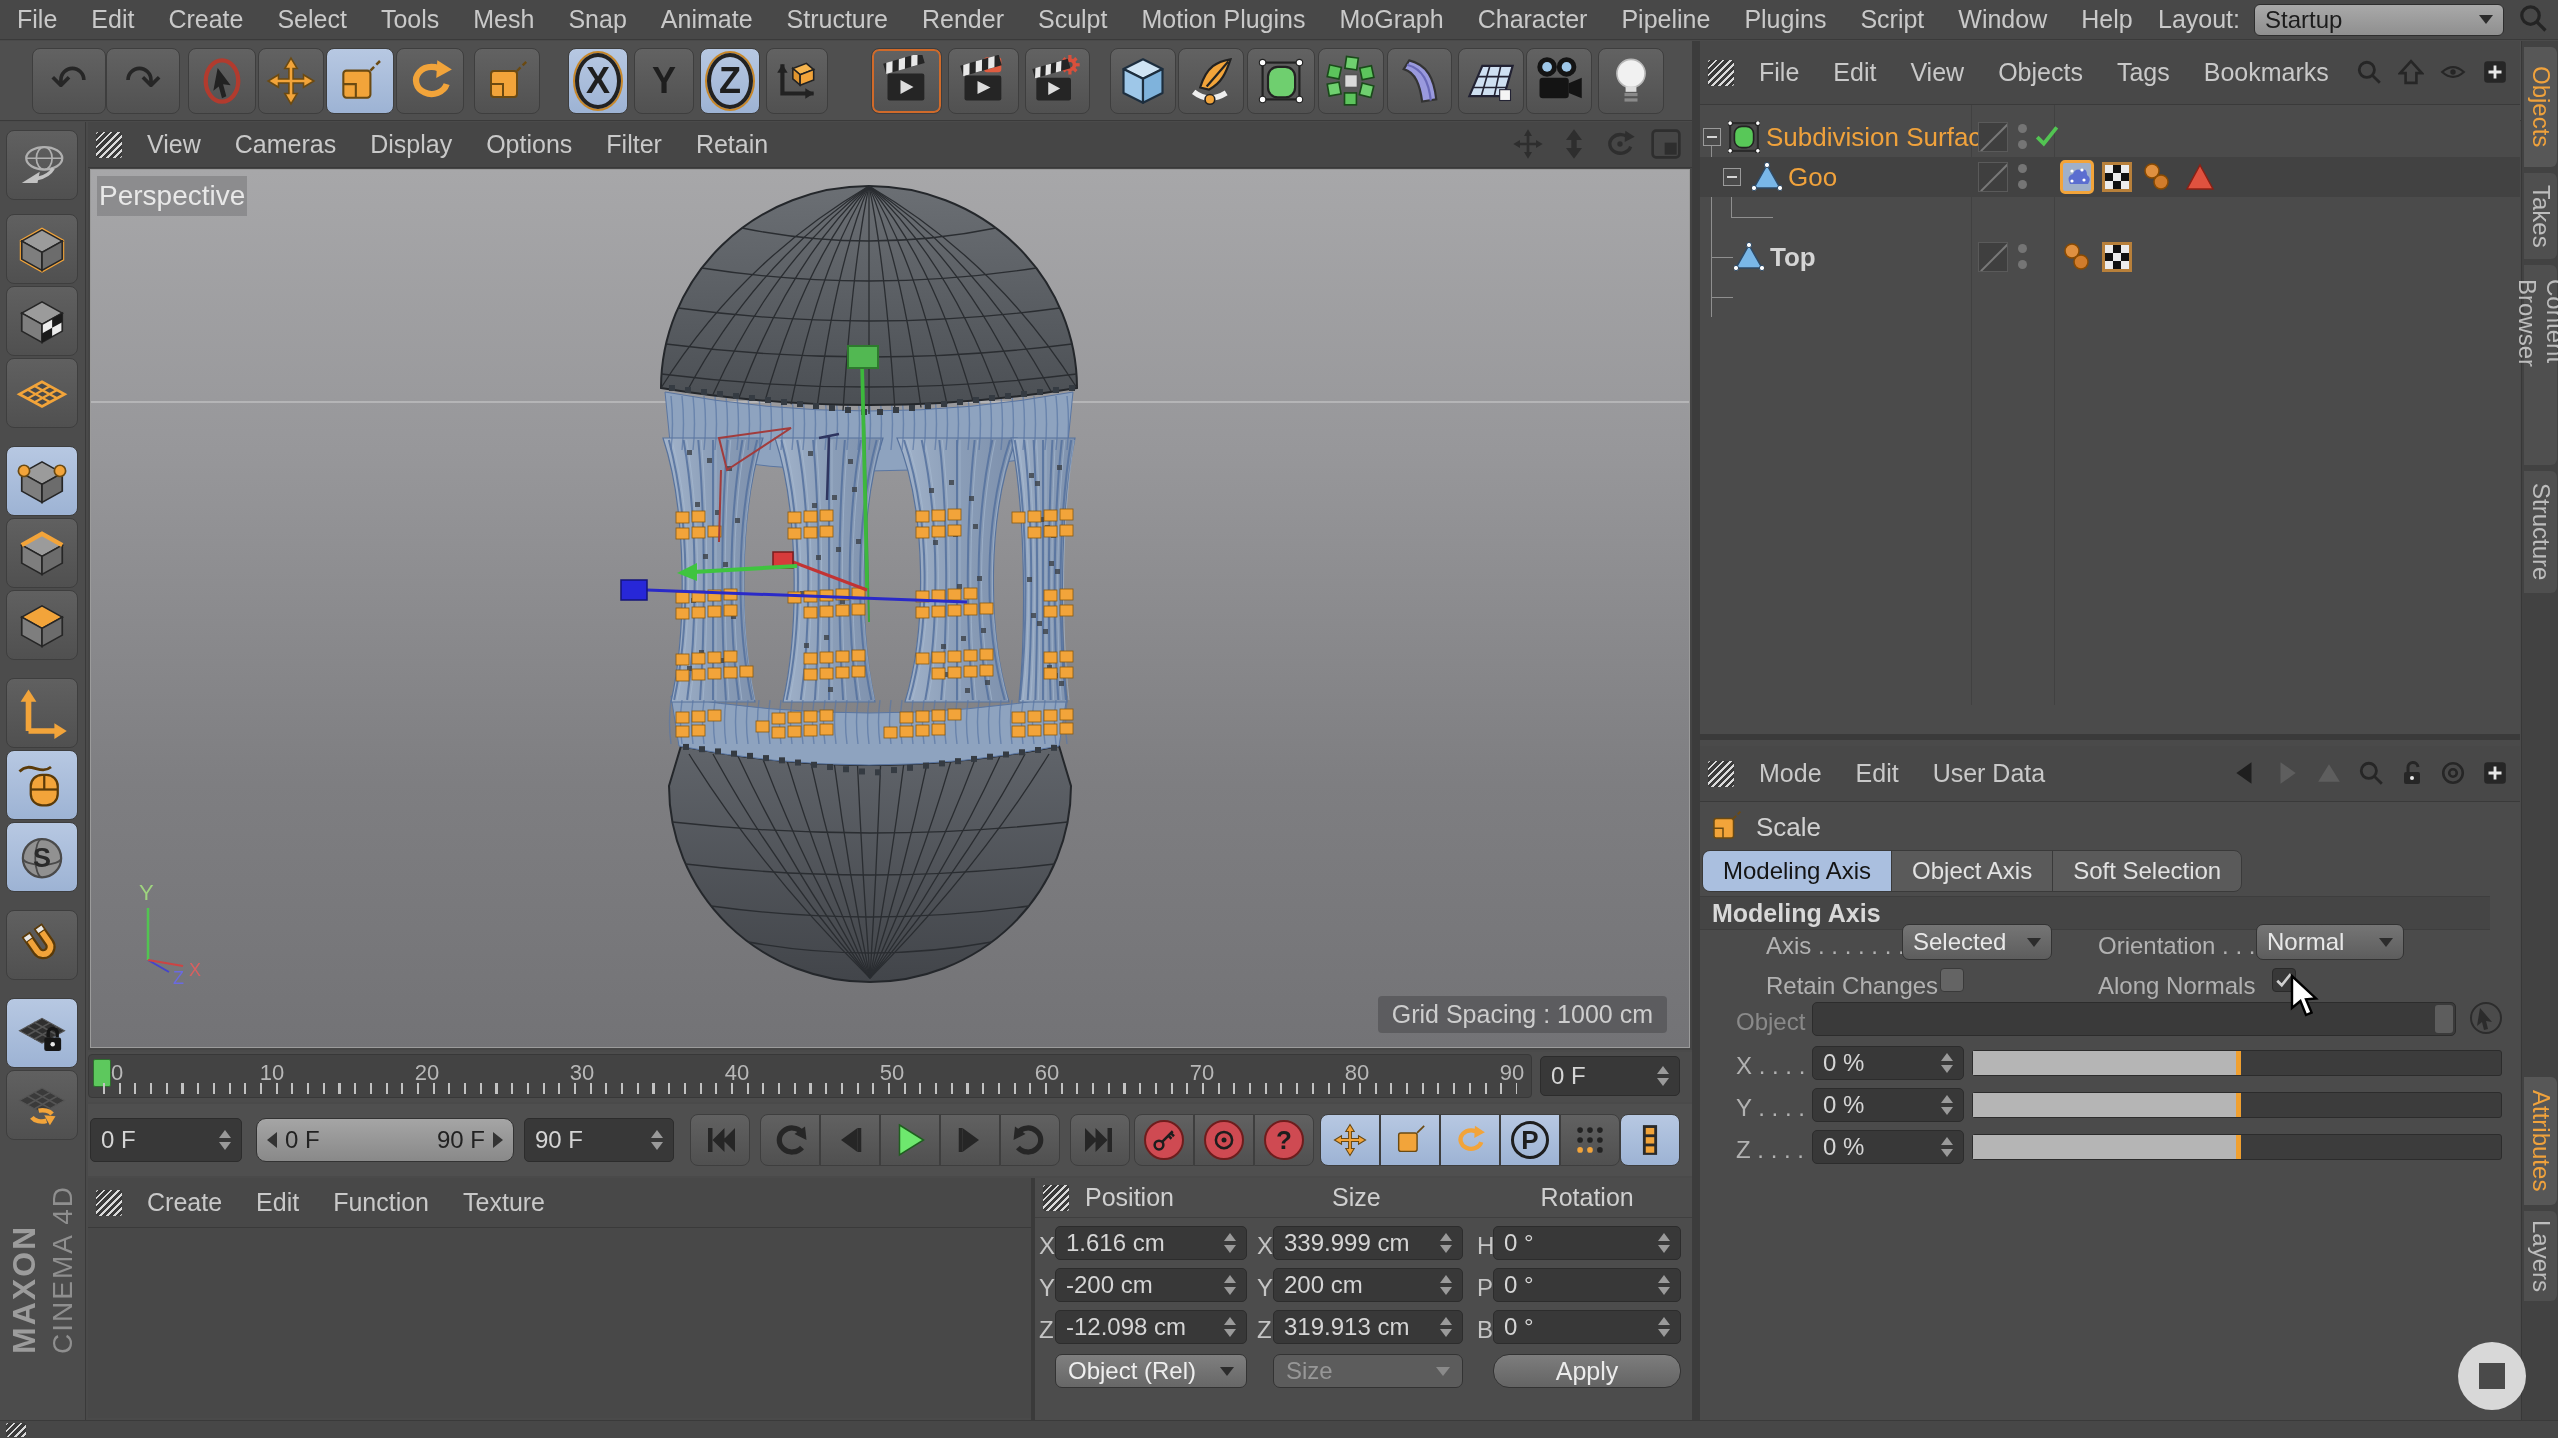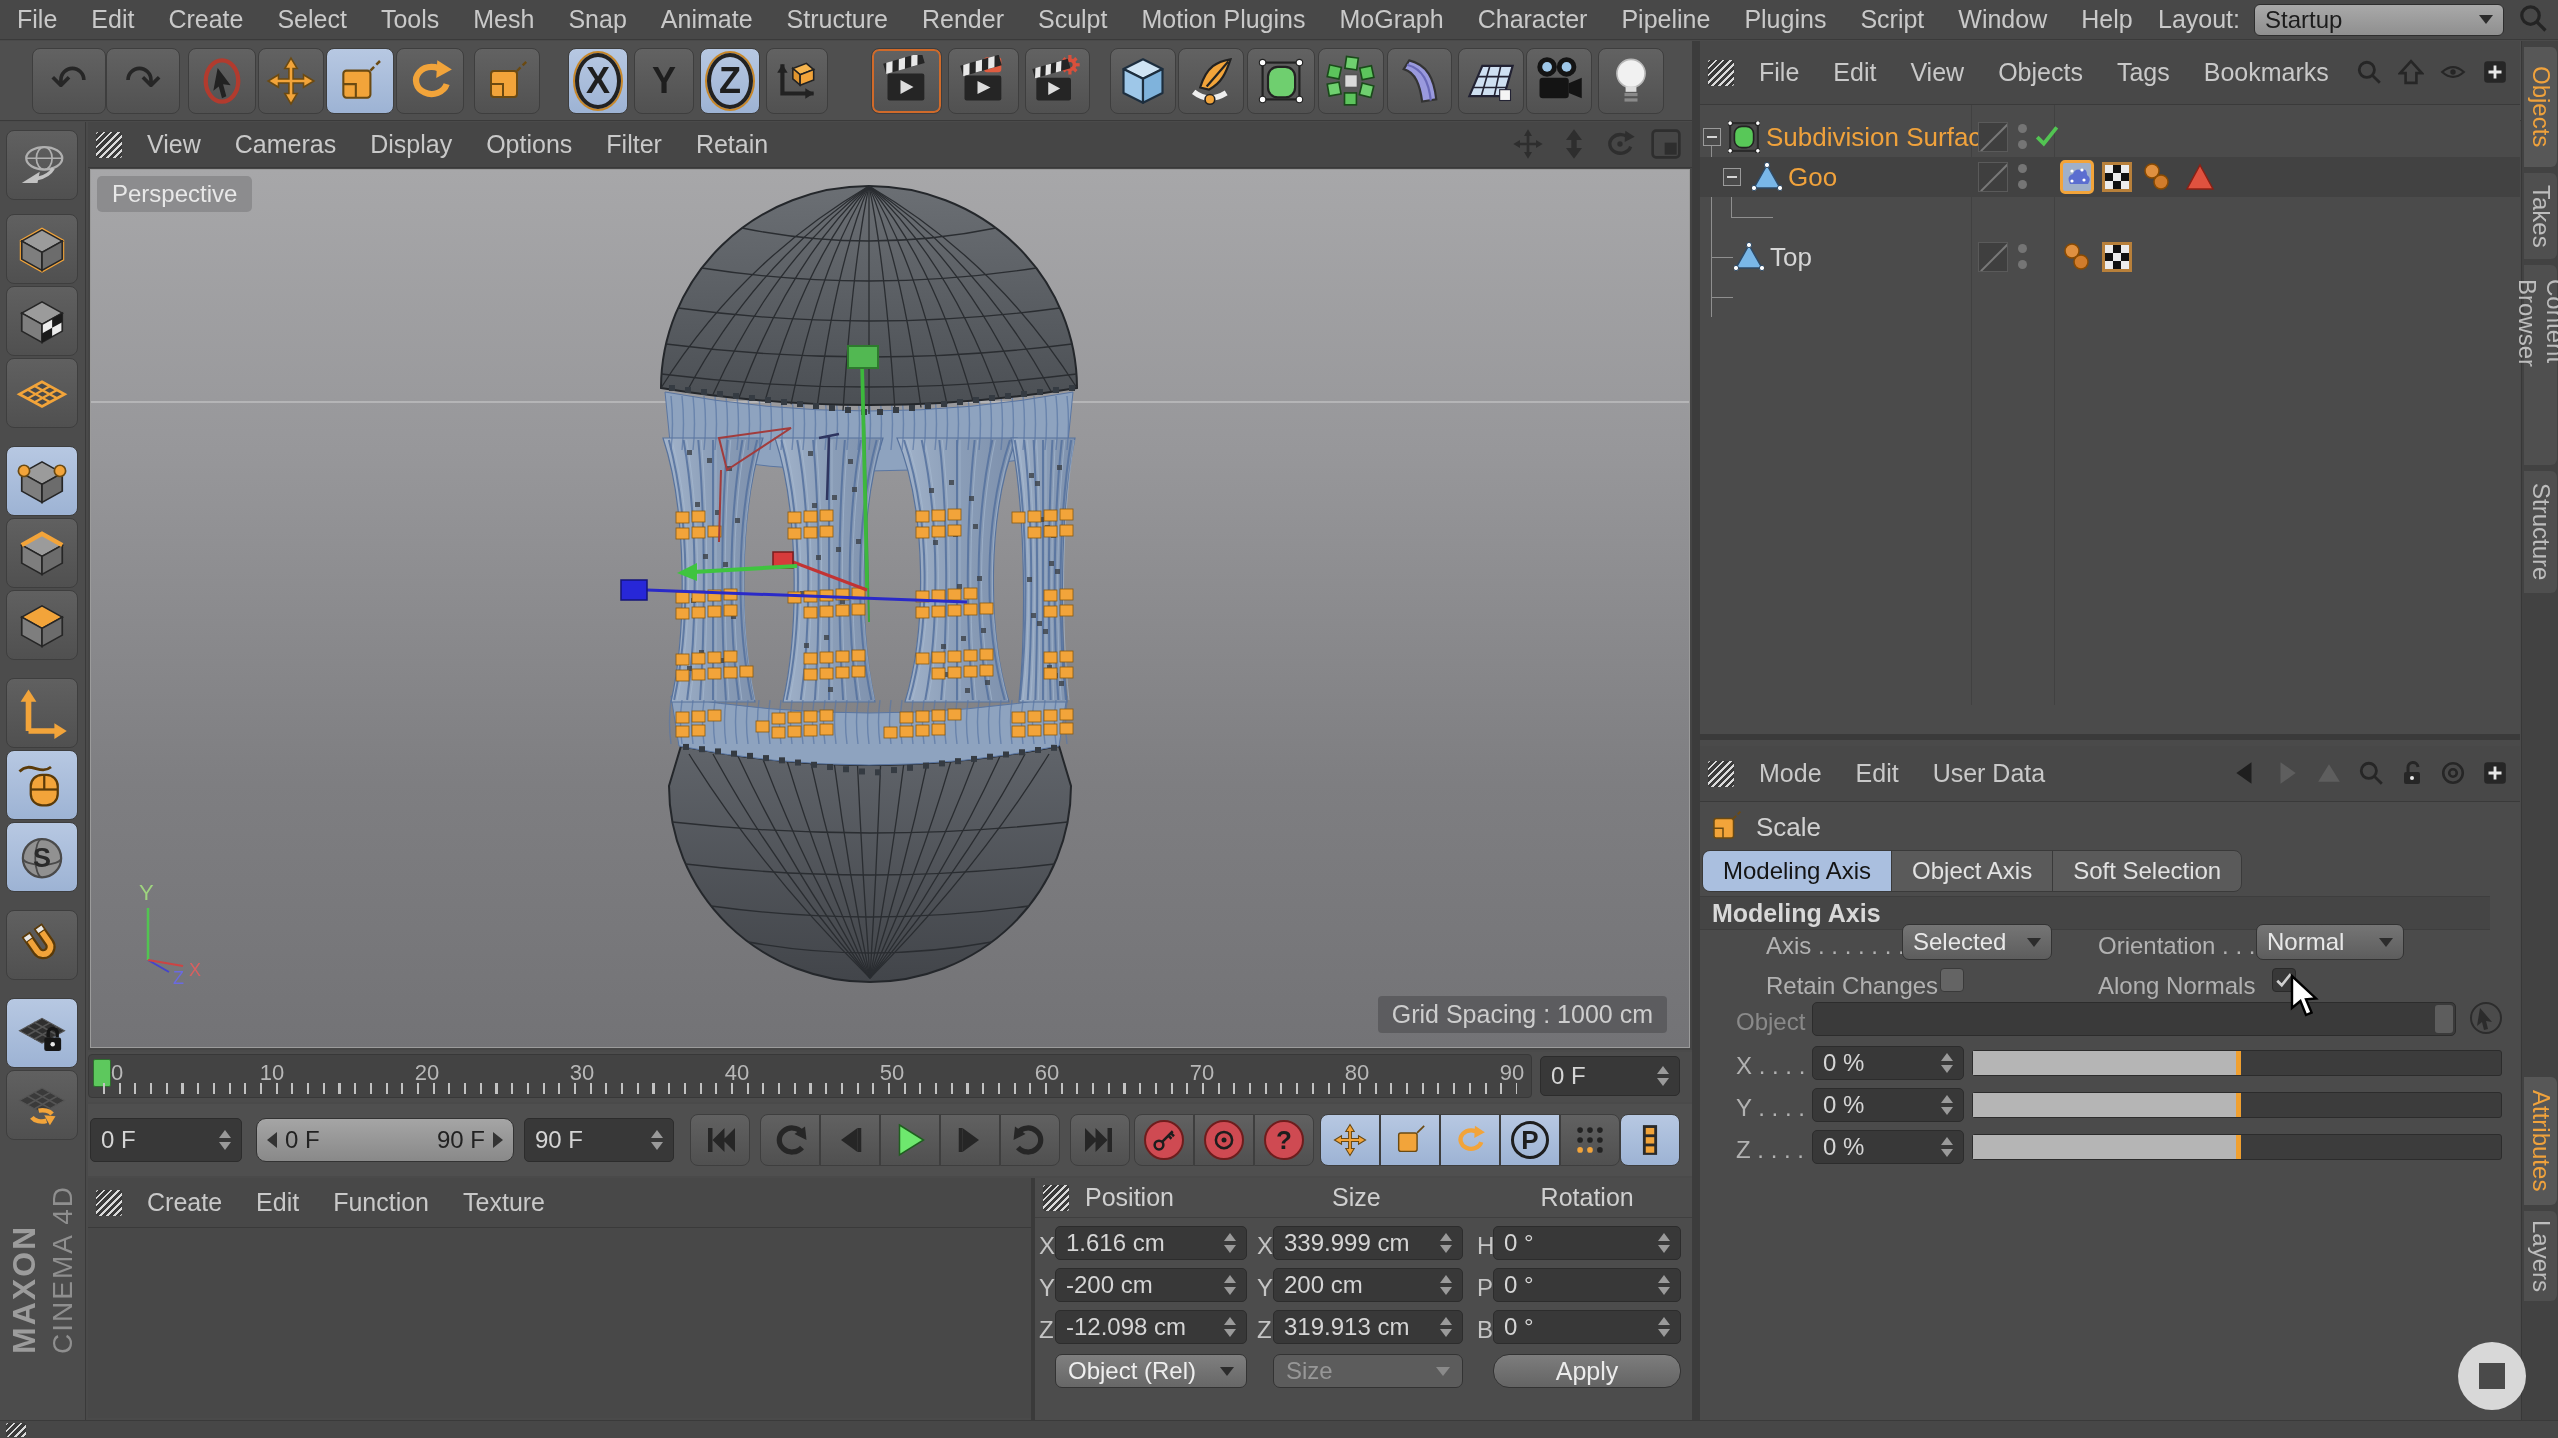--- a/index.html
+++ b/index.html
@@ -28,21 +28,21 @@
   .lefttb { left:0; top:122px; width:86px; height:1298px; background:#4c4c4c; border-right:1px solid #3a3a3a; }
   .ltb { position:absolute; left:6px; width:72px; height:70px; background:linear-gradient(#606060,#505050); border:1px solid #3e3e3e; border-radius:8px; display:flex; align-items:center; justify-content:center; }
   .ltb.active { background:linear-gradient(#b7c8e2,#9db3d4); }
 
   
   .viewport { left:88px; top:122px; width:1604px; height:928px; background:#454545; }
   .vp-menu { height:46px; display:flex; align-items:center; background:#464646; border-bottom:1px solid #393939; position:relative; }
   .vp-menu .menu-item { font-size:25px; }
   .vp-icons { position:absolute; right:10px; top:6px; display:flex; gap:14px; }
   .canvas { position:absolute; left:2px; top:47px; width:1600px; height:879px; background:linear-gradient(#a7a7a9 0%, #97979a 32%, #7e7e81 70%, #737376 100%); border:1px solid #9b9b9b; }
-  .persp-chip { position:absolute; left:6px; top:6px; background:rgba(135,135,137,.85); color:#e8e8e8; font-size:24px; padding:4px 15px; border-radius:5px; }
+  .persp-chip { position:absolute; left:6px; top:6px; background:rgba(135,135,137,.85); color:#e8e8e8; font-size:28px; padding:4px 2px; border-radius:0; }
   .grid-chip { position:absolute; right:22px; bottom:14px; background:rgba(88,88,90,.85); color:#cdcdcd; font-size:25px; padding:4px 14px; border-radius:4px; }
   .grip { width:26px; height:26px; background:repeating-linear-gradient(135deg,#d9d9d9 0 2px,#3a3a3a 2px 5px); border-radius:2px; flex:none; margin:0 8px; }
 
   
   .timeline { left:88px; top:1052px; width:1604px; height:50px; background:#4c4c4c; }
   .ruler { position:absolute; left:0; top:2px; width:1444px; height:44px; background:#434343; border:1px solid #383838; border-radius:4px; }
   .ruler .tick { position:absolute; top:5px; transform:translateX(-50%); font-size:22px; color:#b8b8b8; }
   .ruler .minor { position:absolute; left:14px; right:14px; bottom:3px; height:11px; background:repeating-linear-gradient(90deg,#c2c2c2 0 2px,transparent 2px 15.7px); }
   .playhead { position:absolute; left:4px; top:4px; width:18px; height:28px; background:#5dc85d; border:1px solid #2e6e2e; border-radius:2px; }
   .spin { background:#383838; border:1px solid #2c2c2c; border-radius:5px; color:#d5d5d5; font-size:24px; display:flex; align-items:center; padding:0 10px; }
@@ -76,21 +76,21 @@
   .dd { height:34px; background:linear-gradient(#7f7f7f,#676767); border:1px solid #333; border-radius:7px; display:flex; align-items:center; padding:0 12px; color:#efefef; font-size:24px; }
   .dd.dim { background:#5c5c5c; color:#979797; } .dd.dim .dda { border-top-color:#8a8a8a; }
   .applybtn { height:34px; background:linear-gradient(#7d7d7d,#646464); border:1px solid #333; border-radius:16px; color:#ececec; font-size:25px; display:flex; align-items:center; justify-content:center; }
 
   
   .objmgr { left:1700px; top:41px; width:820px; height:699px; background:#4b4b4b; border-bottom:6px solid #3a3a3a; }
   .tree { position:relative; height:640px; }
   .trow { position:absolute; left:0; width:820px; height:40px; }
   .trow.sel { background:#424242; }
   .oname { position:absolute; top:5px; font-size:26px; white-space:nowrap; }
-  .oname.orange { color:#f0a23c; } .oname.white { color:#d5d5d5; }
+  .oname.orange { color:#f0a23c; } .oname.white { color:#d5d5d5;font-weight:bold; }
   .expander { position:absolute; width:18px; height:18px; border:1px solid #9a9a9a; background:#4a4a4a; }
   .expander i { position:absolute; left:3px; top:7px; width:10px; height:2px; background:#d5d5d5; }
   .tline { position:absolute; background:#8f8f8f; }
   .slashbox { position:absolute; width:30px; height:30px; background:#3f3f3f; border:1px solid #5a5a5a; overflow:hidden; }
   .slashbox i { position:absolute; left:-4px; top:13px; width:40px; height:2px; background:#787878; transform:rotate(-45deg); }
   .vdot { position:absolute; width:9px; height:9px; border-radius:50%; background:#757575; }
   .colline { position:absolute; top:0; width:1px; height:600px; background:#414141; }
   .checker-tag { position:absolute; width:30px; height:30px; background:repeating-conic-gradient(#111 0 25%, #ececec 0 50%) 0 0/16px 16px; border:3px solid #b8803a; }
 
   

